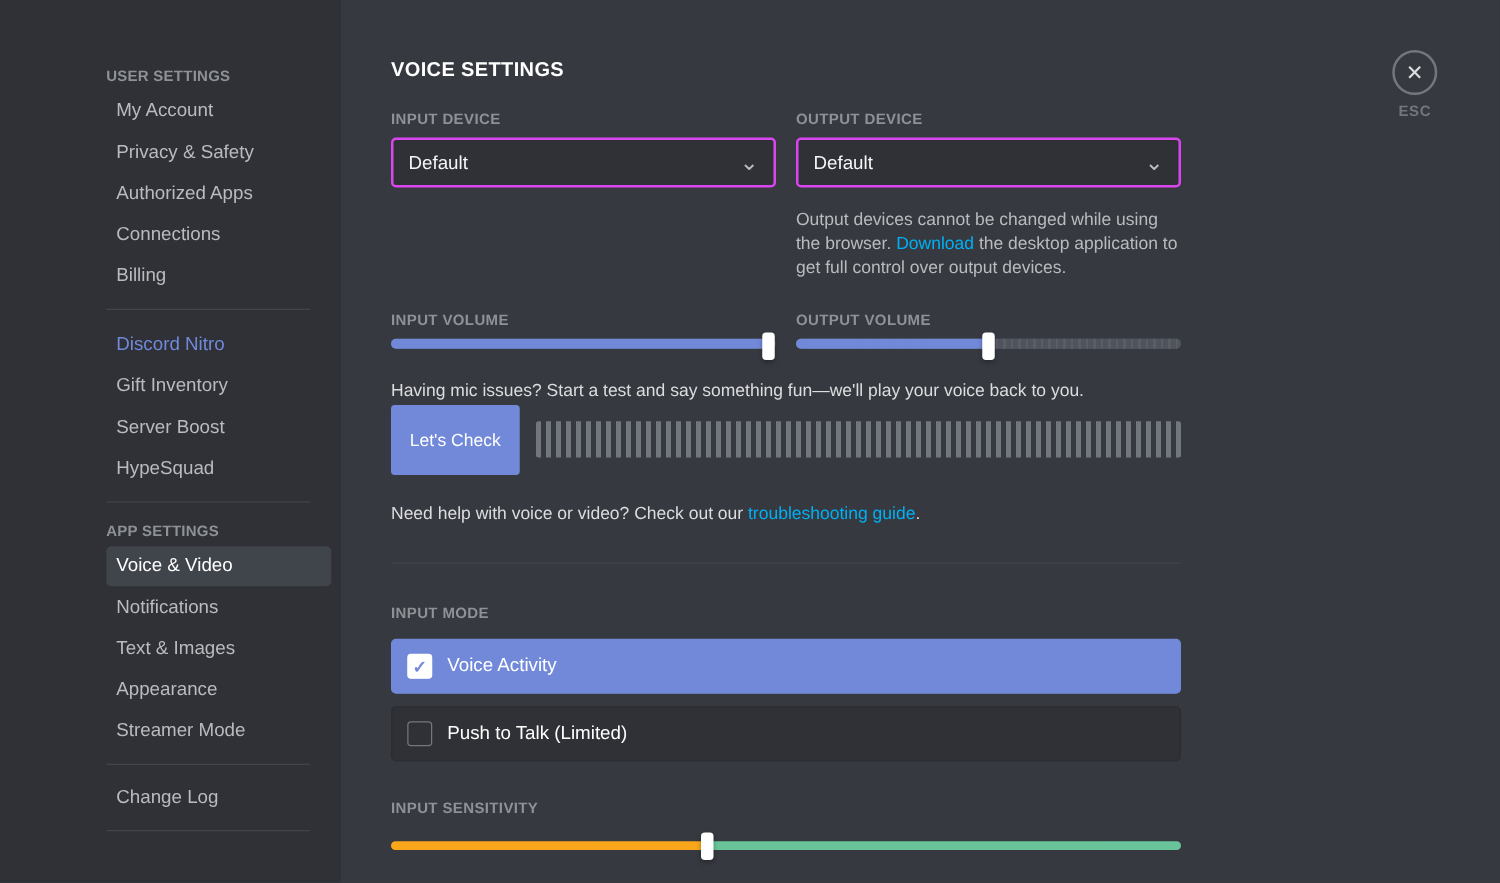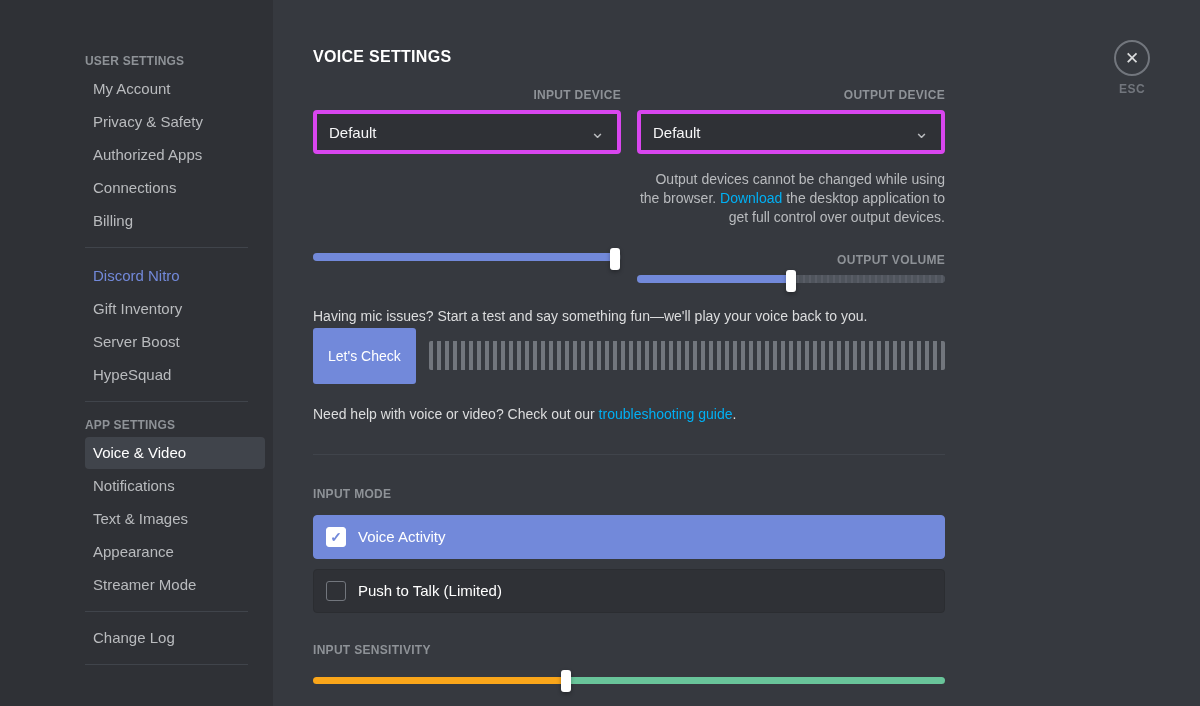--- a/index.html
+++ b/index.html
@@ -64,25 +64,25 @@
       letter-spacing: 0.3px;
     }
     .label {
       font-size: 12px;
       font-weight: 700;
       color: #8e9297;
       text-transform: uppercase;
       margin-bottom: 8px;
       letter-spacing: 0.3px;
     }
-    .row { display: flex; gap: 16px; text-align: right; }
+    .row { display: flex; gap: 16px; }
     .col { flex: 1; min-width: 0; }
     .select {
       background: #2f3136;
-      border: 4px solid #d946ef;
+      border: 2px solid #d946ef;
       border-radius: 4px;
       padding: 9px 12px;
       color: #f6f6f7;
       font-size: 15px;
       display: flex;
       justify-content: space-between;
       align-items: center;
       cursor: pointer;
     }
     .chevron { color: #b9bbbe; font-size: 18px; line-height: 1; }
@@ -290,20 +290,21 @@
           <div class="help-text">
             <span>Output devices cannot be changed while using the browser. </span><span class="link">Download</span><span> the desktop application to get full control over output devices.</span>
           </div>
         </div>
       </div>
 
       <div class="spacer-26"></div>
 
       <div class="row">
         <div class="col">
+          <div class="label">INPUT VOLUME</div>
           <div class="slider">
             <div class="slider-fill" style="width:98%"></div>
             <div class="slider-thumb" style="left:98%"></div>
           </div>
         </div>
         <div class="col">
           <div class="label">OUTPUT VOLUME</div>
           <div class="slider">
             <div class="slider-dash"></div>
             <div class="slider-fill" style="width:50%"></div>

